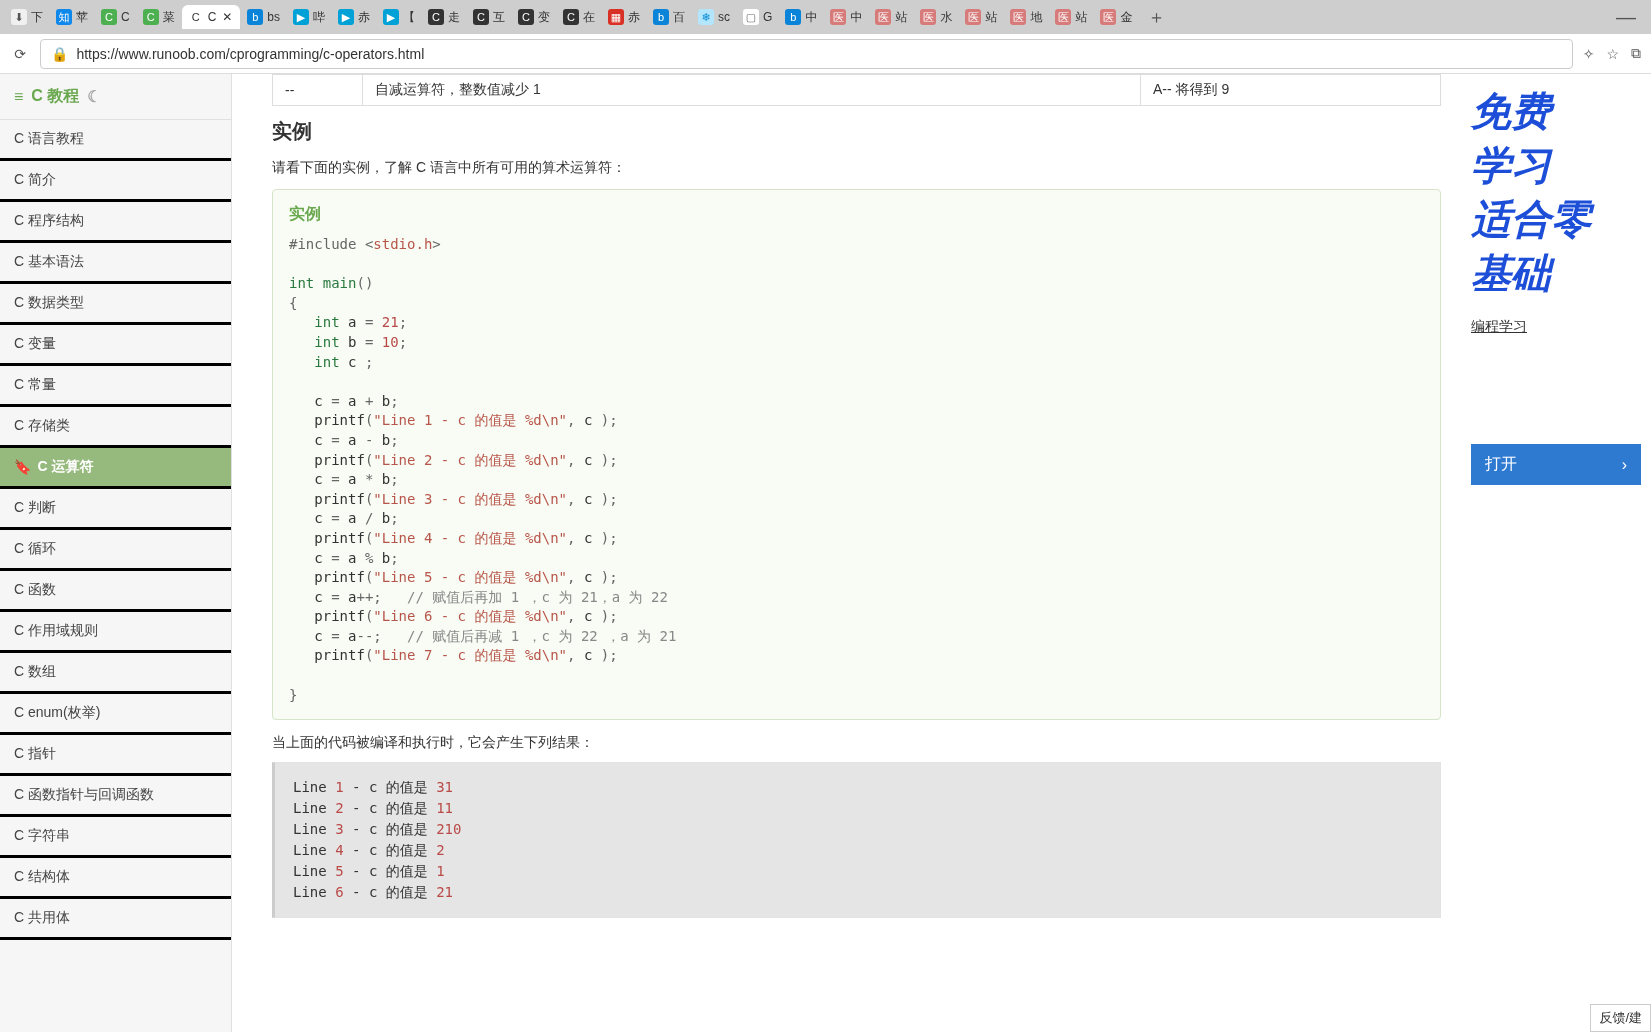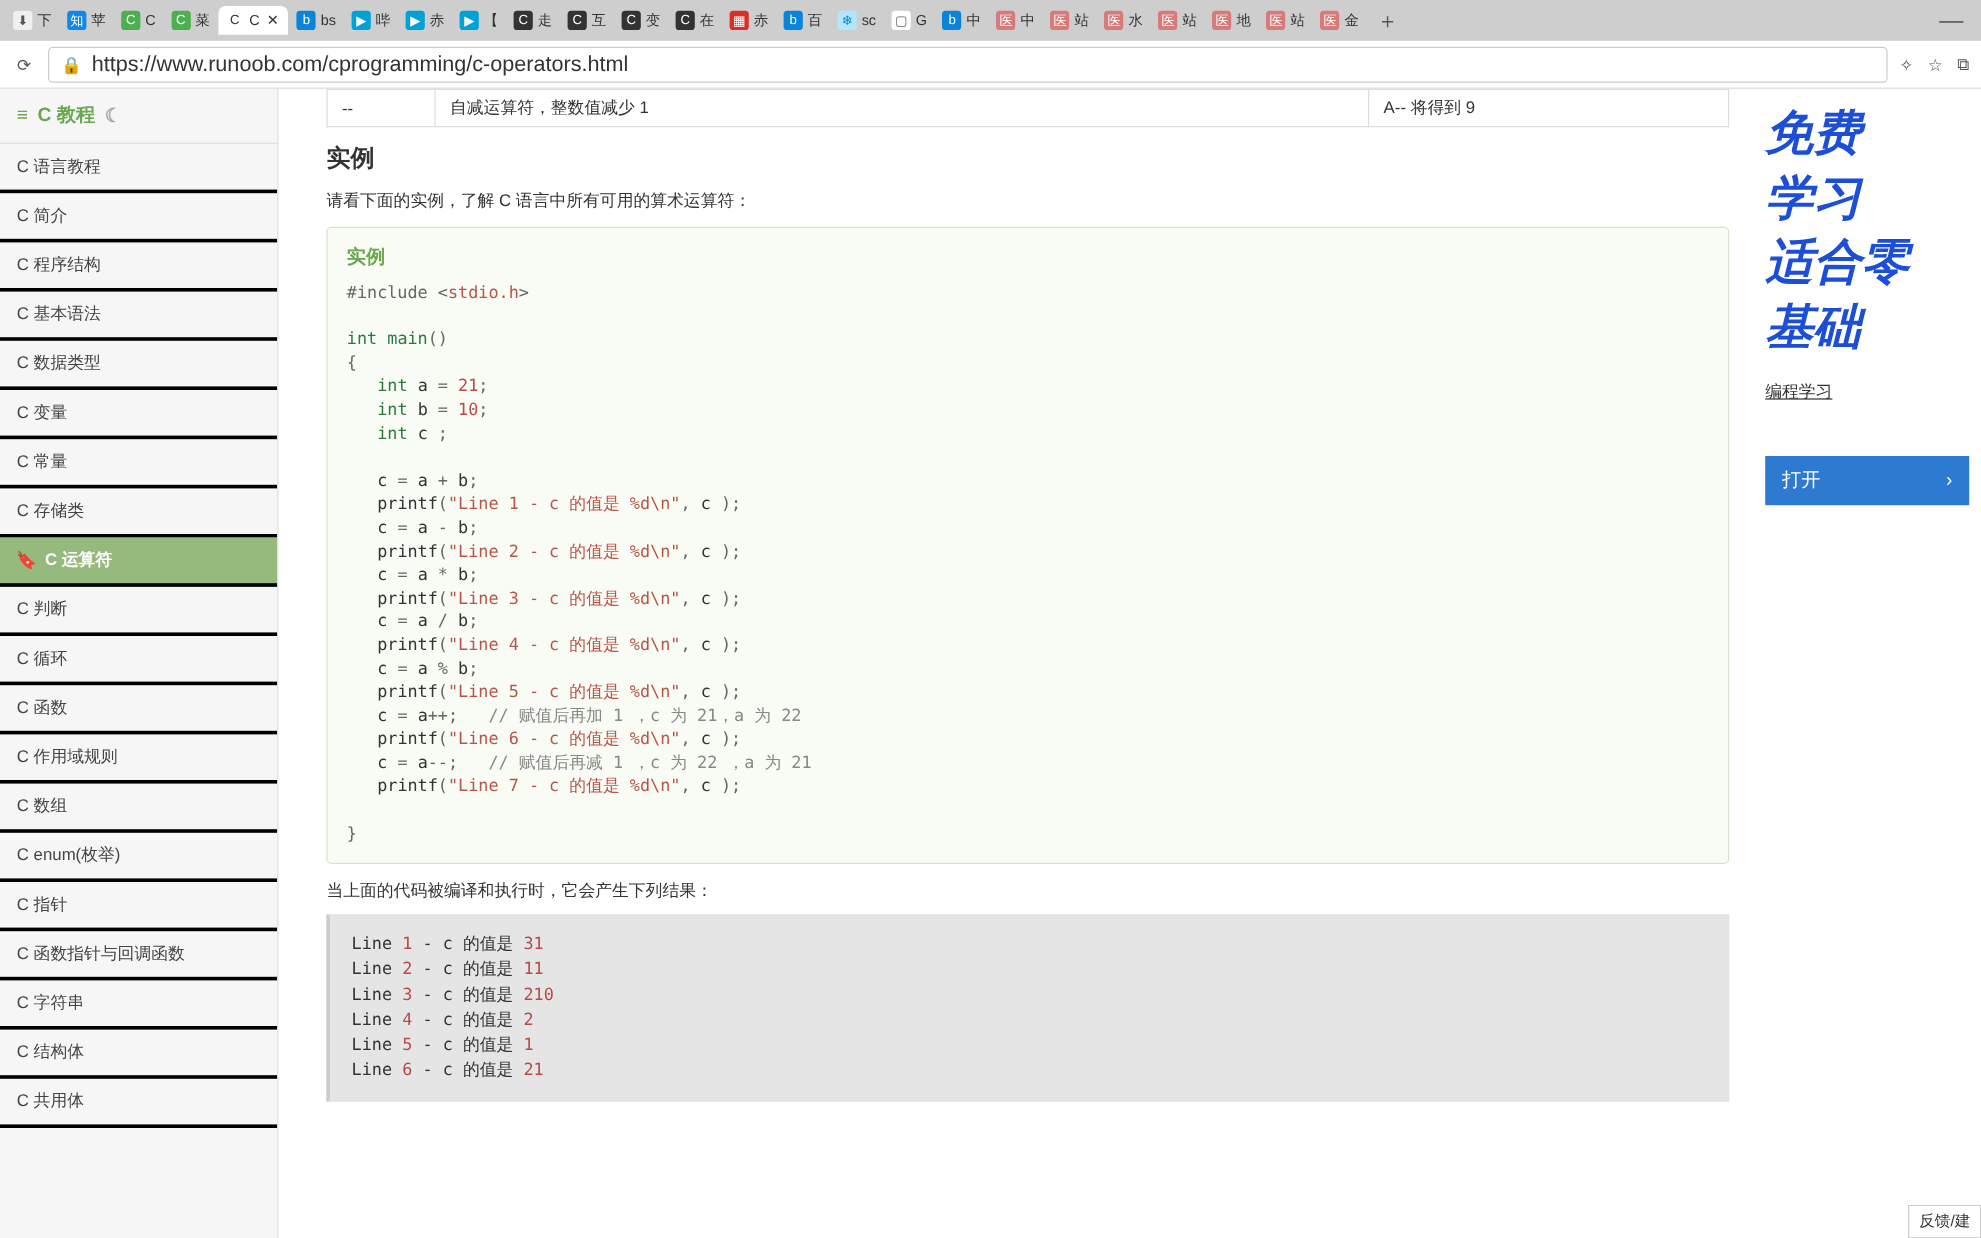--- a/index.html
+++ b/index.html
@@ -9,21 +9,21 @@
 .tab { display: flex; align-items: center; gap: 4px; padding: 4px 6px; font-size: 12px; cursor: pointer; border-radius: 6px 6px 0 0; }
 .tab.active { background: #fff; }
 .tab-icon { width: 16px; height: 16px; display: inline-flex; align-items: center; justify-content: center; font-size: 11px; border-radius: 3px; }
 .tab-close { width: 14px; height: 14px; display: inline-flex; align-items: center; justify-content: center; font-size: 12px; }
 .tab-new { padding: 0 8px; font-size: 18px; color: #555; cursor: pointer; }
 .tab-hist { padding: 0 10px; font-size: 20px; color: #555; cursor: pointer; margin-left: auto; }
 
 .addr-bar { height: 40px; display: flex; align-items: center; padding: 0 10px; gap: 10px; border-bottom: 1px solid #ddd; }
 .addr-btn { width: 20px; height: 20px; display: flex; align-items: center; justify-content: center; cursor: pointer; color: #555; }
 .url-box { flex: 1; display: flex; align-items: center; gap: 8px; background: #fff; border: 1px solid #ccc; border-radius: 4px; padding: 4px 10px; height: 30px; }
-.url-input { flex: 1; border: none; outline: none; font-size: 18px; color: #333; }
+.url-input { flex: 1; border: none; outline: none; font-size: 14px; color: #333; }
 .lock-icon { color: #666; }
 .addr-right { display: flex; align-items: center; gap: 12px; color: #555; }
 .addr-right span { cursor: pointer; }
 
 .page-body { display: flex; height: calc(100vh - 74px); }
 
 .sidebar { width: 232px; background: #f6f6f6; border-right: 1px solid #e0e0e0; overflow-y: auto; }
 .sidebar-header { display: flex; align-items: center; gap: 8px; padding: 12px 14px; font-size: 16px; font-weight: bold; color: #6aa84f; border-bottom: 1px solid #e0e0e0; }
 .sb-list-icon { color: #6aa84f; }
 .moon-icon { color: #aaa; font-size: 16px; }
@@ -50,21 +50,21 @@
 .punc { color: #666; }
 .cmt { color: #888; }
 
 .out-desc { margin: 0 0 10px; }
 .output-box { background: #e5e5e5; border: 1px solid #e3e3e3; border-left: 3px solid #ccc; padding: 14px 18px; font-family: Consolas, Monaco, monospace; font-size: 14px; line-height: 1.5; white-space: pre; }
 .onum { color: #b94a48; }
 
 .rside { width: 190px; padding: 10px; }
 .ad-text { color: #1d4ed8; font-size: 40px; font-weight: bold; line-height: 1.35; font-style: italic; }
 .ad-link { margin-top: 18px; color: #333; text-decoration: underline; font-size: 14px; cursor: pointer; }
-.open-btn { margin-top: 44px; background: #2f7ad1; color: #fff; padding: 10px 14px; display: flex; align-items: center; justify-content: space-between; cursor: pointer; font-size: 16px; }
+.open-btn { margin-top: 108px; background: #2f7ad1; color: #fff; padding: 10px 14px; display: flex; align-items: center; justify-content: space-between; cursor: pointer; font-size: 16px; }
 
 .feedback { position: fixed; right: 0; bottom: 0; background: #fff; border: 1px solid #ccc; padding: 4px 8px; font-size: 13px; cursor: pointer; }
 </style>
 </head>
 <body>
 
 <div class="tabs-bar" id="tabs-bar">
   <div class="tab">
       <span class="tab-icon" style="background: rgb(240, 240, 240); color: rgb(85, 85, 85);">⬇</span>
       <span>下</span>

